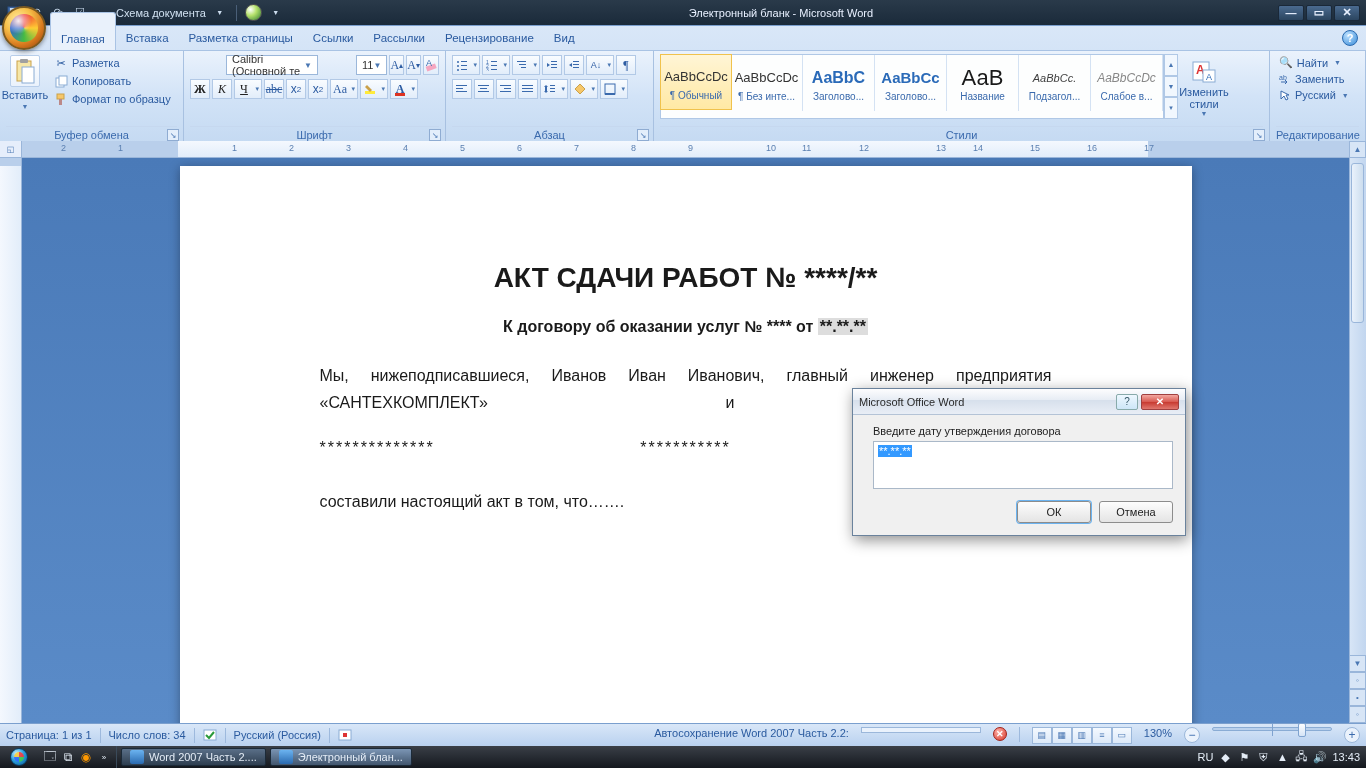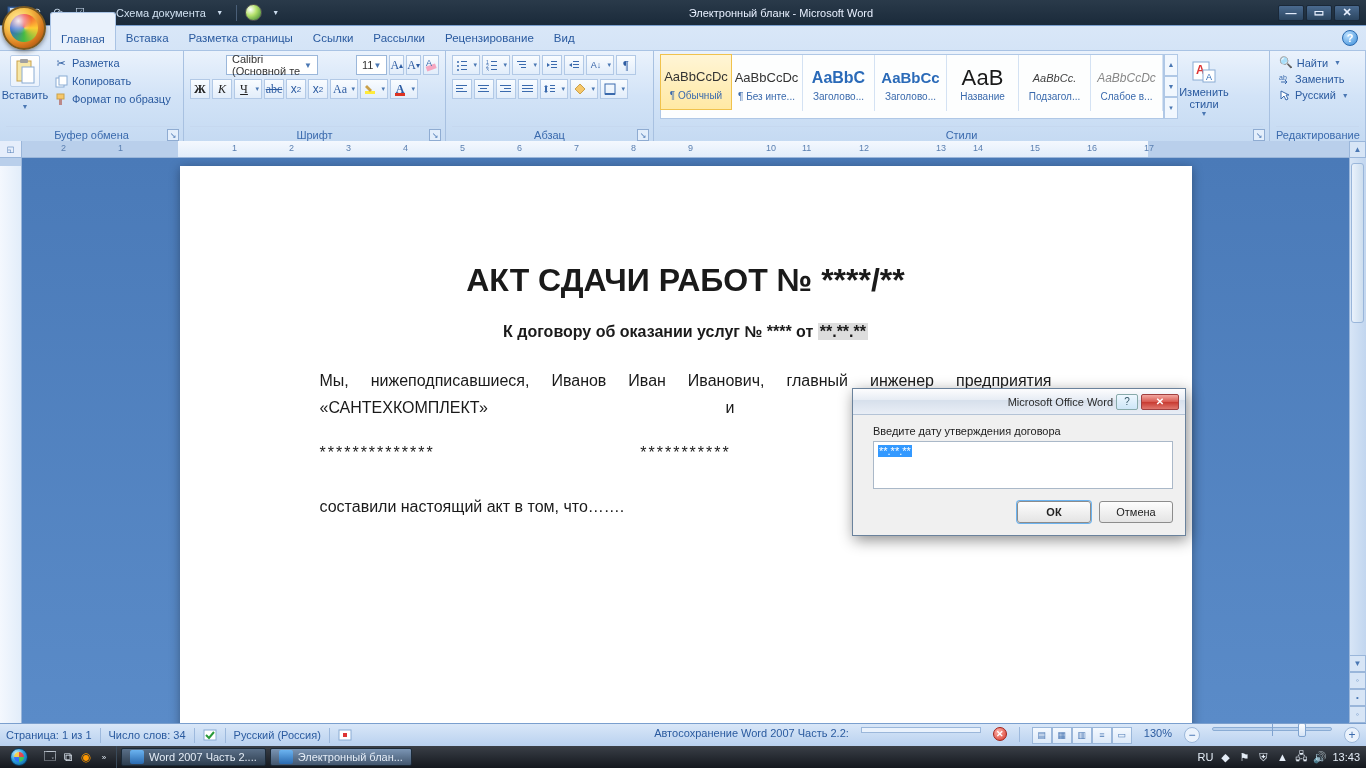--- a/index.html
+++ b/index.html
@@ -83,41 +83,41 @@
 
 .ruler-corner { width:22px; height:17px; background:#e6eefb; border:1px solid #9ab6da; border-top:none; border-left:none; display:flex; align-items:center; justify-content:center; font-size:8px; color:#4a77b3; }
 .hruler { height:17px; background: linear-gradient(#f4f8fe,#e2edfa); border-bottom:1px solid #9ab6da; position:relative; font-size:9px; color:#5a7fb0; flex:1; margin-right:17px; overflow:hidden; }
 .hruler .shade { position:absolute; top:0; bottom:0; background:#b9cfeb; }
 .hruler .num { position:absolute; top:2px; }
 .vruler { width:22px; background: linear-gradient(90deg,#f4f8fe,#e2edfa); border-right:1px solid #9ab6da; position:relative; }
 .vruler .shade { position:absolute; left:0; right:0; background:#b9cfeb; }
 
 .canvas { flex:1; margin-right:17px; overflow:hidden; background: linear-gradient(#4a7ab8,#5a8bc8); display:flex; justify-content:center; }
 .page { width:1012px; min-height:1400px; background:#fff; margin-top:8px; box-shadow: 0 2px 10px rgba(0,0,0,.35); padding:96px 140px 0; font-family: Calibri, sans-serif; color:#1a1a1a; }
-.page h1 { text-align:center; font-size:32px; font-weight:bold; margin-bottom:24px; }
+.page h1 { text-align:center; font-size:28px; font-weight:bold; margin-bottom:24px; }
 .page h2 { text-align:center; font-size:16px; font-weight:bold; margin-bottom:26px; }
 .page h2 .hl { background:#ddd; padding:0 2px; }
 .page p { font-size:16px; line-height:1.7; }
 .page p.just { text-align:justify; text-align-last:justify; }
 .page p.stars { font-family: monospace; letter-spacing:1px; margin:18px 0 26px; display:flex; justify-content:space-between; }
 .page p.stars span { letter-spacing:2px; }
 
 
 .dialog { position:absolute; left:852px; top:388px; width:334px; background:#f0f0f0; border:1px solid #6a829c; box-shadow: 2px 4px 14px rgba(0,0,0,.45); font-size:11px; }
-.dlg-title { height:26px; background: linear-gradient(#fdfdfe,#e6ecf4 45%,#d7e0ec 46%,#e9eef6); border-bottom:1px solid #b4c3d6; display:flex; align-items:center; padding:8px 6px; color:#2a2a2a;text-align:right; }
+.dlg-title { height:26px; background: linear-gradient(#fdfdfe,#e6ecf4 45%,#d7e0ec 46%,#e9eef6); border-bottom:1px solid #b4c3d6; display:flex; align-items:center; padding:8px 6px; color:#2a2a2a; }
 .dlg-title .t { flex:1; }
 .dlg-title .hbtn { width:22px; height:16px; border:1px solid #8aa; background: linear-gradient(#eef8ff,#cde6f7); border-radius:2px; margin-left:3px; display:flex; align-items:center; justify-content:center; font-size:10px; color:#356; }
 .dlg-title .xbtn { width:38px; height:16px; border:1px solid #a04040; background: linear-gradient(#f3a7a0,#d85b52 48%,#c83b32 52%,#e0786f); border-radius:2px; margin-left:3px; display:flex; align-items:center; justify-content:center; color:#fff; font-size:10px; font-weight:bold; }
 .dlg-body { padding:10px 12px 12px;margin-left:8px; }
 .dlg-label { color:#222; margin-bottom:4px; }
 .dlg-input { width:100%; height:48px; background:#fff; border:1px solid #aab8c8; padding:3px 4px; }
 .dlg-input .sel { background:#3399ff; color:#fff; padding:0 1px; font-size:11px; }
 .dlg-btns { display:flex; justify-content:flex-end; gap:8px; margin-top:12px; }
 .dlg-btn { width:74px; height:22px; background: linear-gradient(#fdfdfd,#e4e4e4); border:1px solid #8c8c8c; border-radius:3px; display:flex; align-items:center; justify-content:center; color:#222; }
-.dlg-btn.def { box-shadow: 0 0 0 1px #6bb3f0; font-weight: bold; }
+.dlg-btn.def { box-shadow: 0 0 0 1px #6bb3f0; }
 
 
 .statusbar { position:absolute; left:0; right:0; bottom:22px; height:23px; background: linear-gradient(#d9e7f8,#b9d1ef); border-top:1px solid #7a9fce; display:flex; align-items:center; font-size:11px; color:#2a5a9f; padding:0 6px; gap:8px; }
 .statusbar .sep { width:1px; height:15px; background:#9db9dd; }
 .status-right { margin-left:auto; display:flex; align-items:flex-start; gap:12px; }
 .viewbtns { display:flex; }
 .viewbtn { width:20px; height:17px; border:1px solid #9bb7da; background: linear-gradient(#f4f9ff,#dce9f8); display:flex; align-items:center; justify-content:center; font-size:9px; color:#4a77b3; }
 .zoom-slider { width:120px; height:4px; background:#b9d0ec; border:1px solid #8aacd4; position:relative; border-radius:2px; }
 .zoom-slider .mid { position:absolute; left:50%; top:-4px; width:1px; height:12px; background:#7fa3cf; }
 .zoom-slider .thumb { position:absolute; left:72%; top:-5px; width:8px; height:14px; background: linear-gradient(#fdfeff,#d5e4f6); border:1px solid #7fa3cf; border-radius:2px; }

